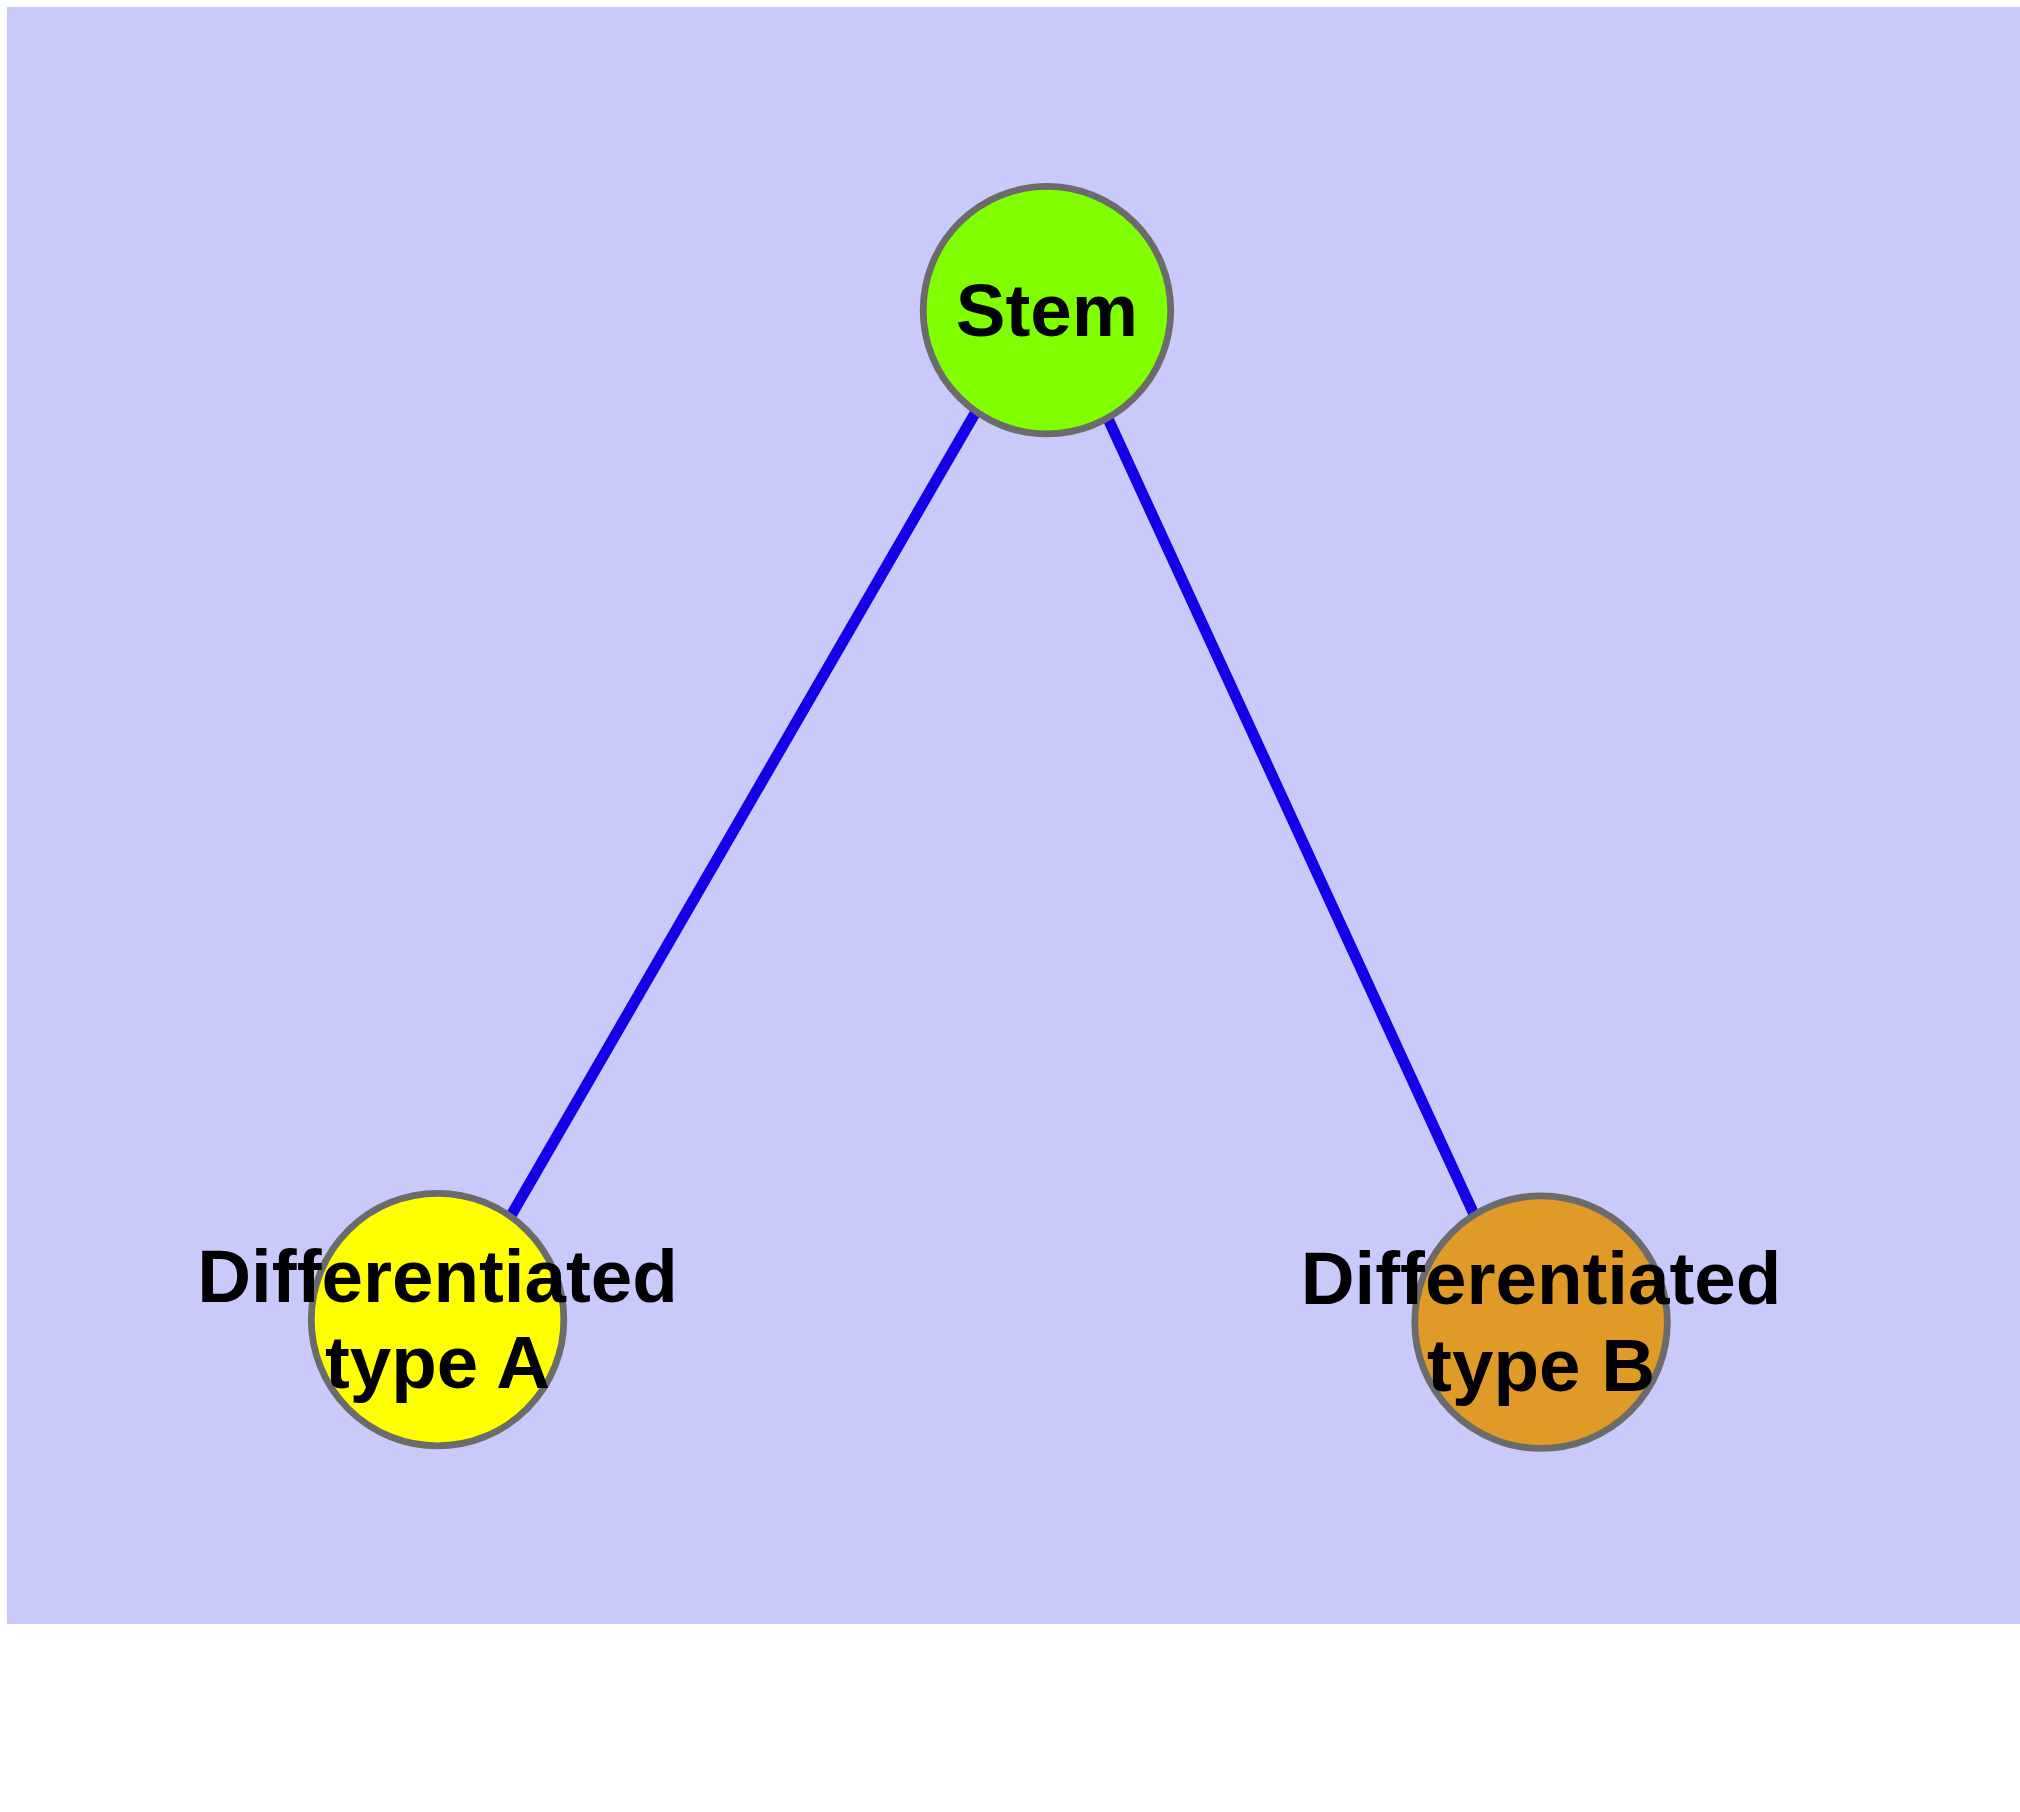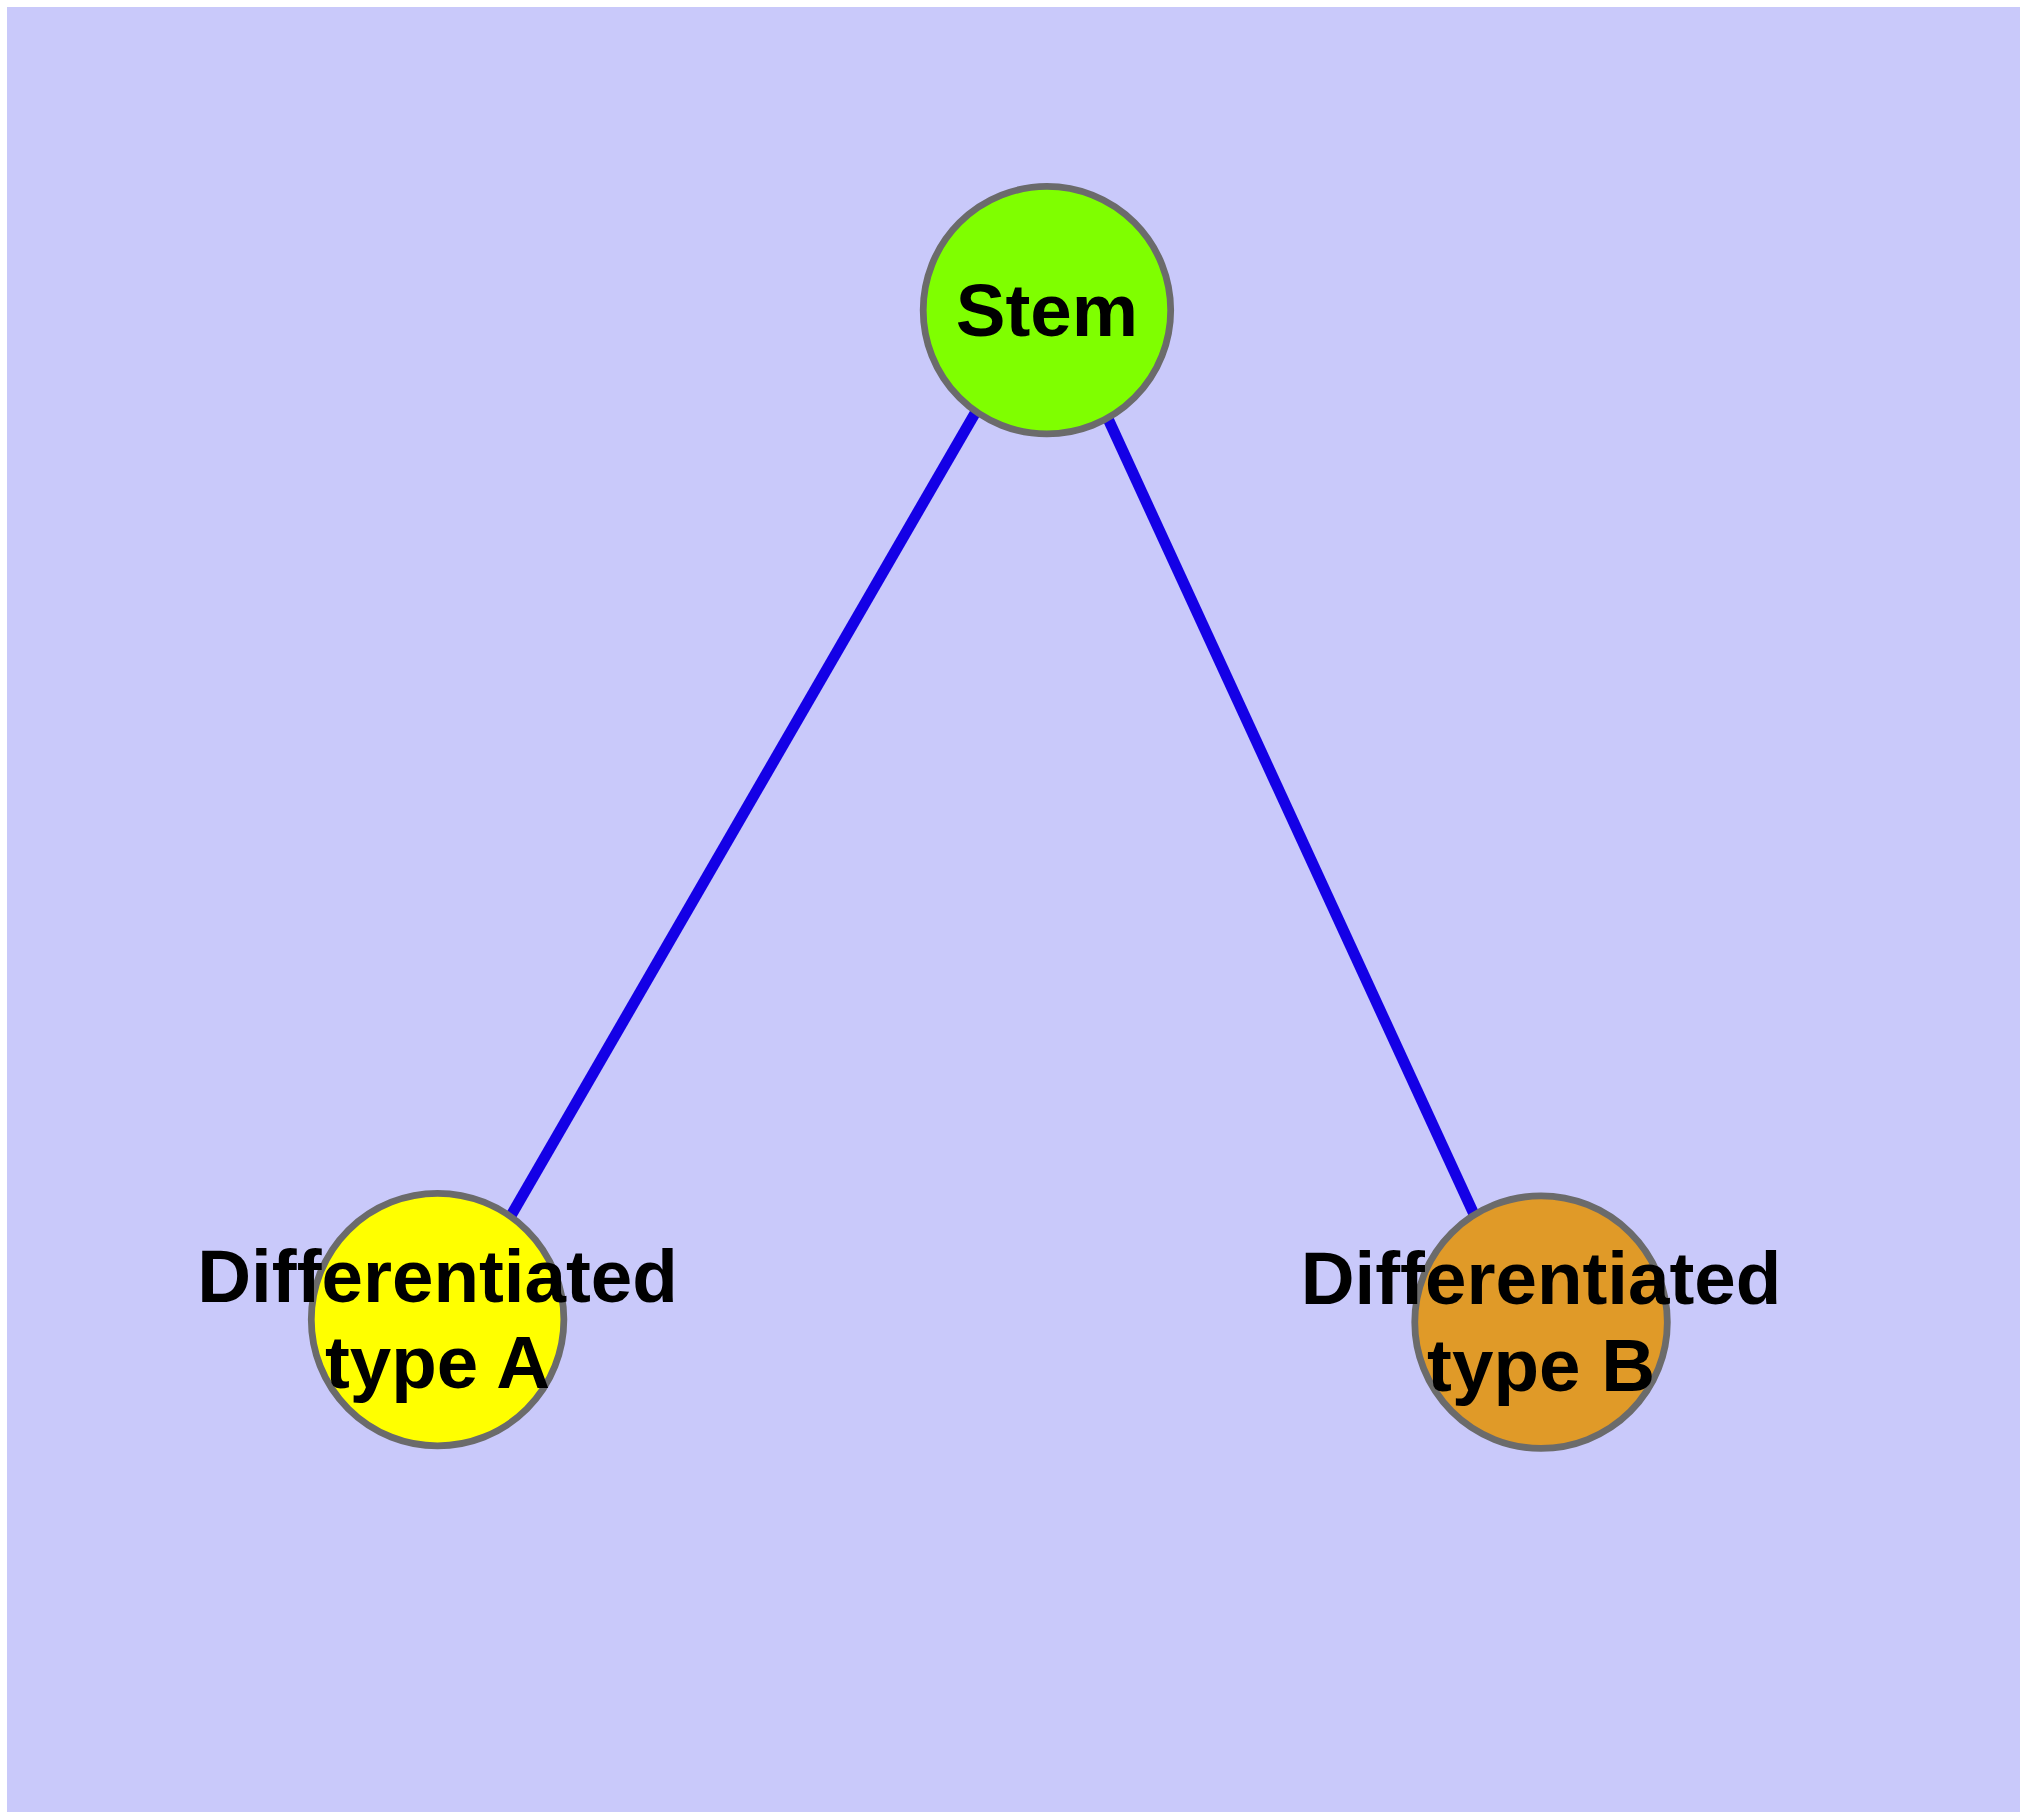--- a/index.html
+++ b/index.html
@@ -4,21 +4,21 @@
 <title>Cell Differentiation Graph</title>
 <style>
   html, body {
     margin: 0;
     padding: 0;
     background: #ffffff;
   }
   #canvas {
     position: relative;
     width: 2021px;
-    height: 1812px;
+    height: 1624px;
     overflow: hidden;
     background: #ffffff;
     font-family: "Liberation Sans", "DejaVu Sans", sans-serif;
   }
   #graph-bg {
     position: absolute;
     left: 6.8px;
     top: 6.8px;
     width: 2014px;
     height: 1805px;

